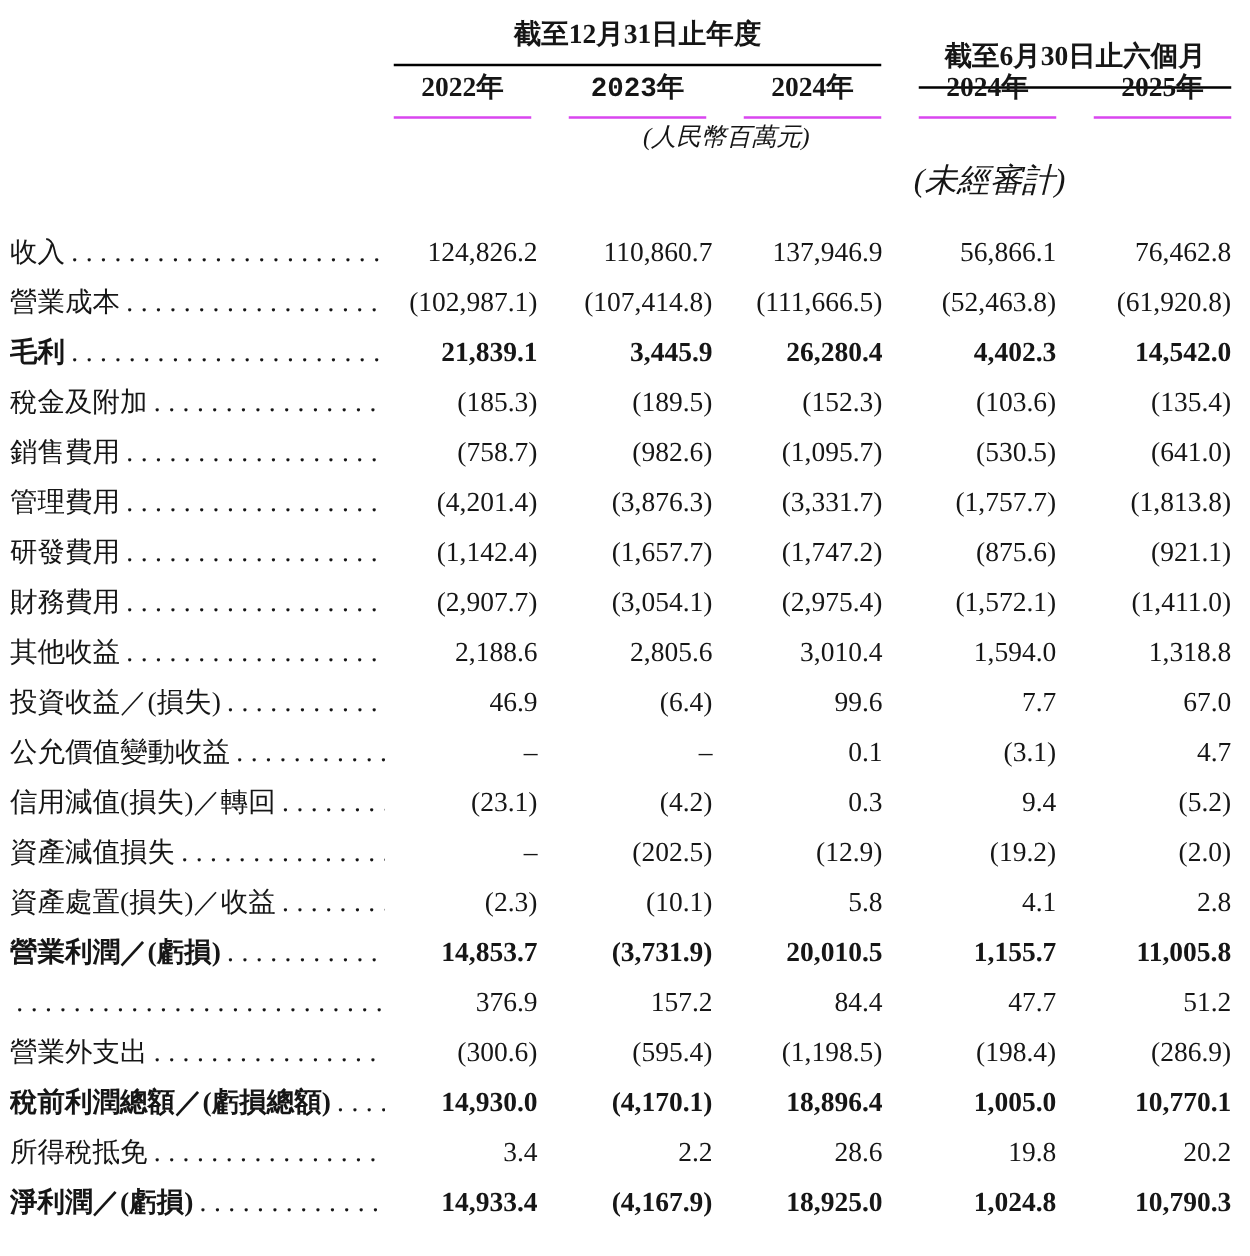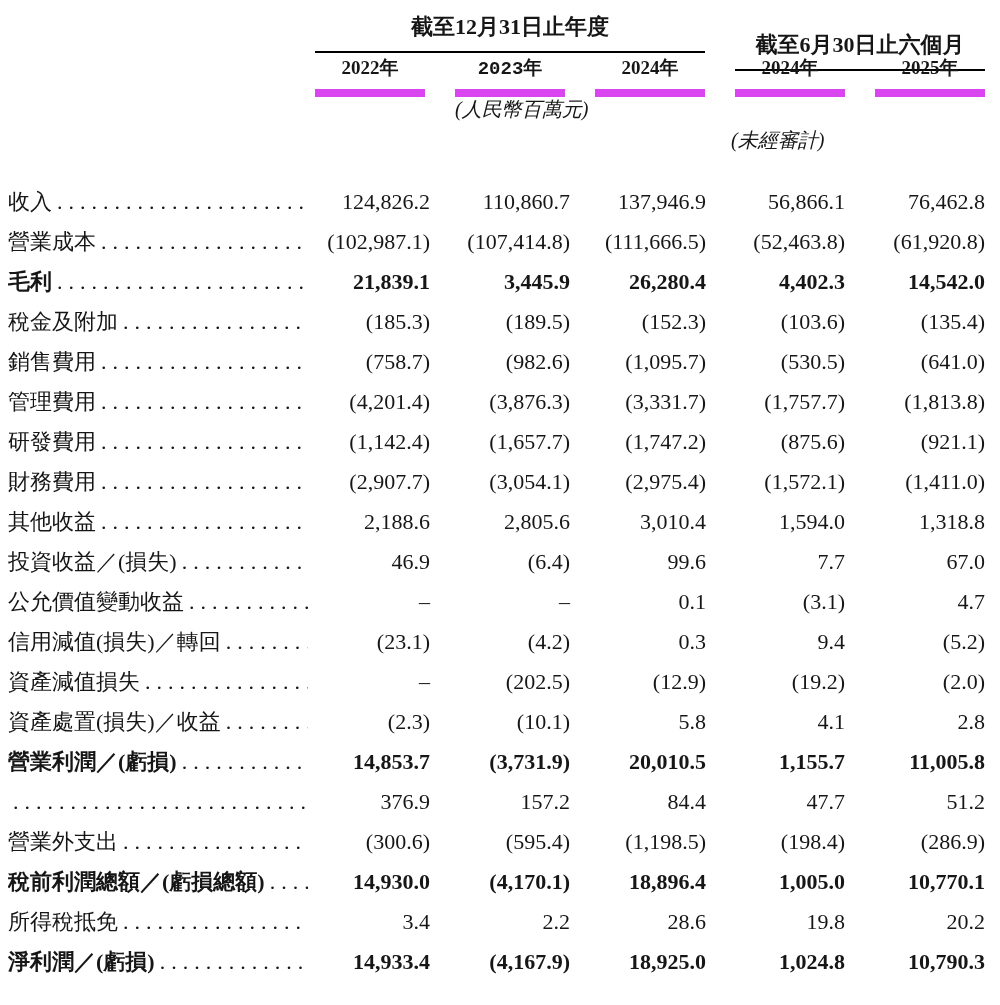--- a/index.html
+++ b/index.html
@@ -25,49 +25,49 @@
   }
   .group-annual  { left: 315px; width: 390px; }
   .group-interim { left: 735px; width: 250px; margin-top: 18px; }
 
   .year {
     position: absolute;
     top: 55px;
     width: 110px;
     text-align: center;
     font-weight: bold;
-    font-size: 19px;
-    border-bottom: 8px solid #d946ef;
+    font-size: 22px;
+    border-bottom: 2px solid #d946ef;
     padding-bottom: 8px;
     white-space: nowrap;
   }
   .y0 { left: 315px; }
   .y1 { left: 455px; font-family: Liberation Mono, monospace; }
   .y2 { left: 595px; }
   .y3 { left: 735px; }
   .y4 { left: 875px; }
 
   .note-unit {
     position: absolute;
     top: 96px;
     left: 455px;
     width: 252px;
-    text-align: left;
+    text-align: center;
     font-style: italic;
     font-size: 20px;
     white-space: nowrap;
   }
   .note-unaudited {
     position: absolute;
     top: 127px;
     left: 731px;
     width: 118px;
-    text-align: left;
+    text-align: center;
     font-style: italic;
-    font-size: 20px;
+    font-size: 26px;
     white-space: nowrap;
   }
 
   
   .rows {
     position: absolute;
     left: 8px;
     top: 182px;
     width: 977px;
   }

